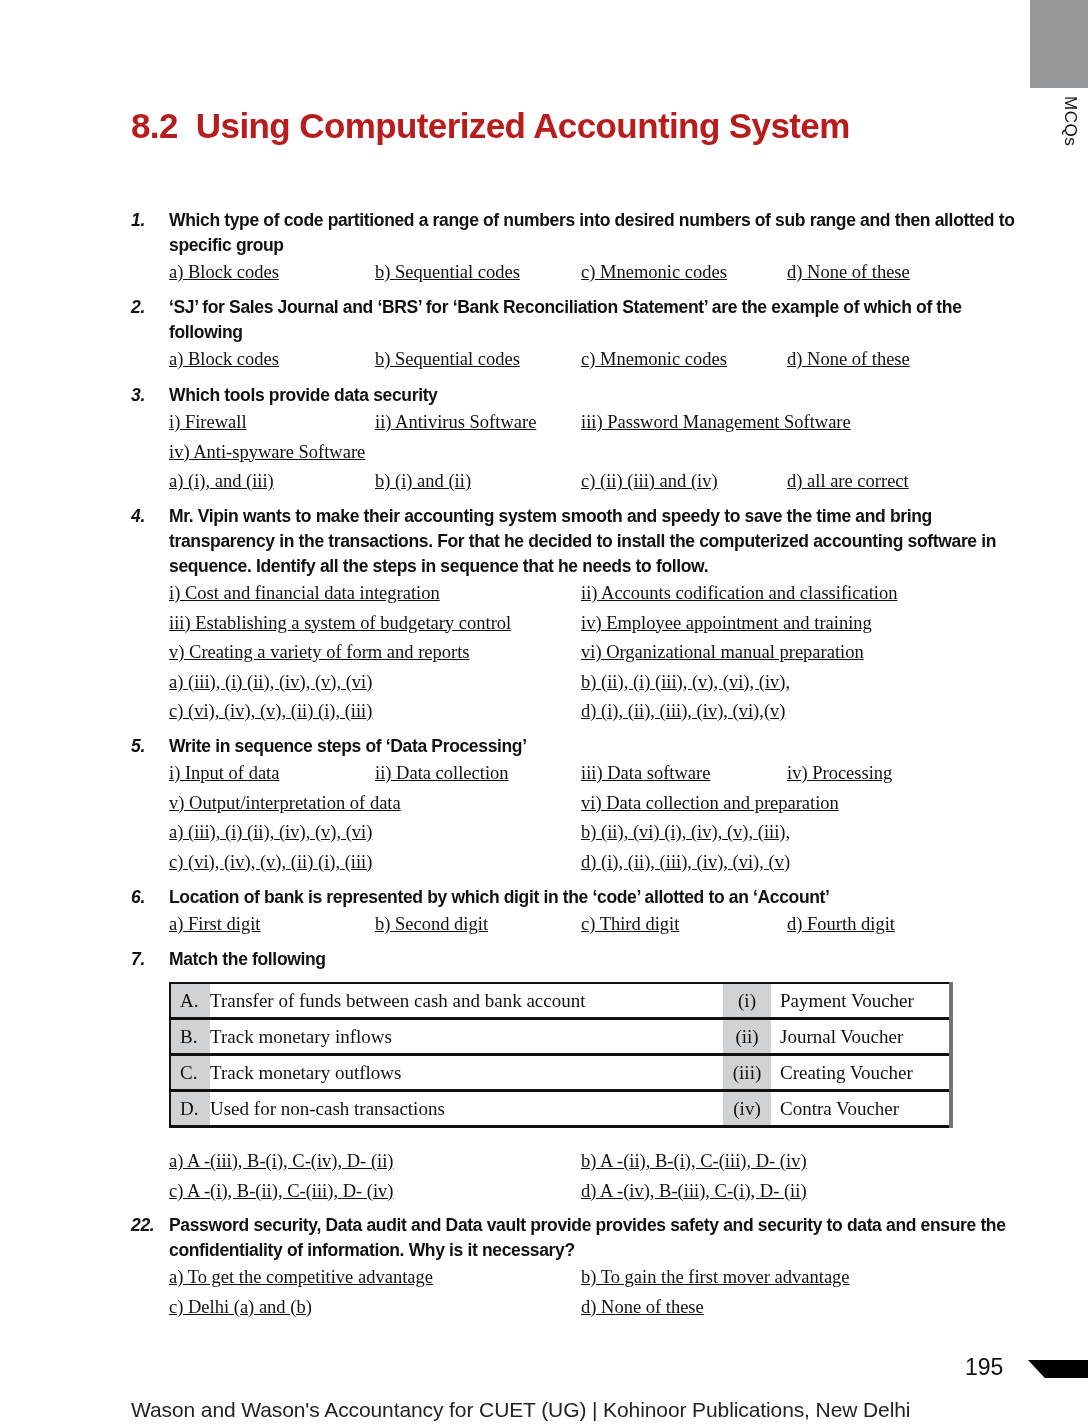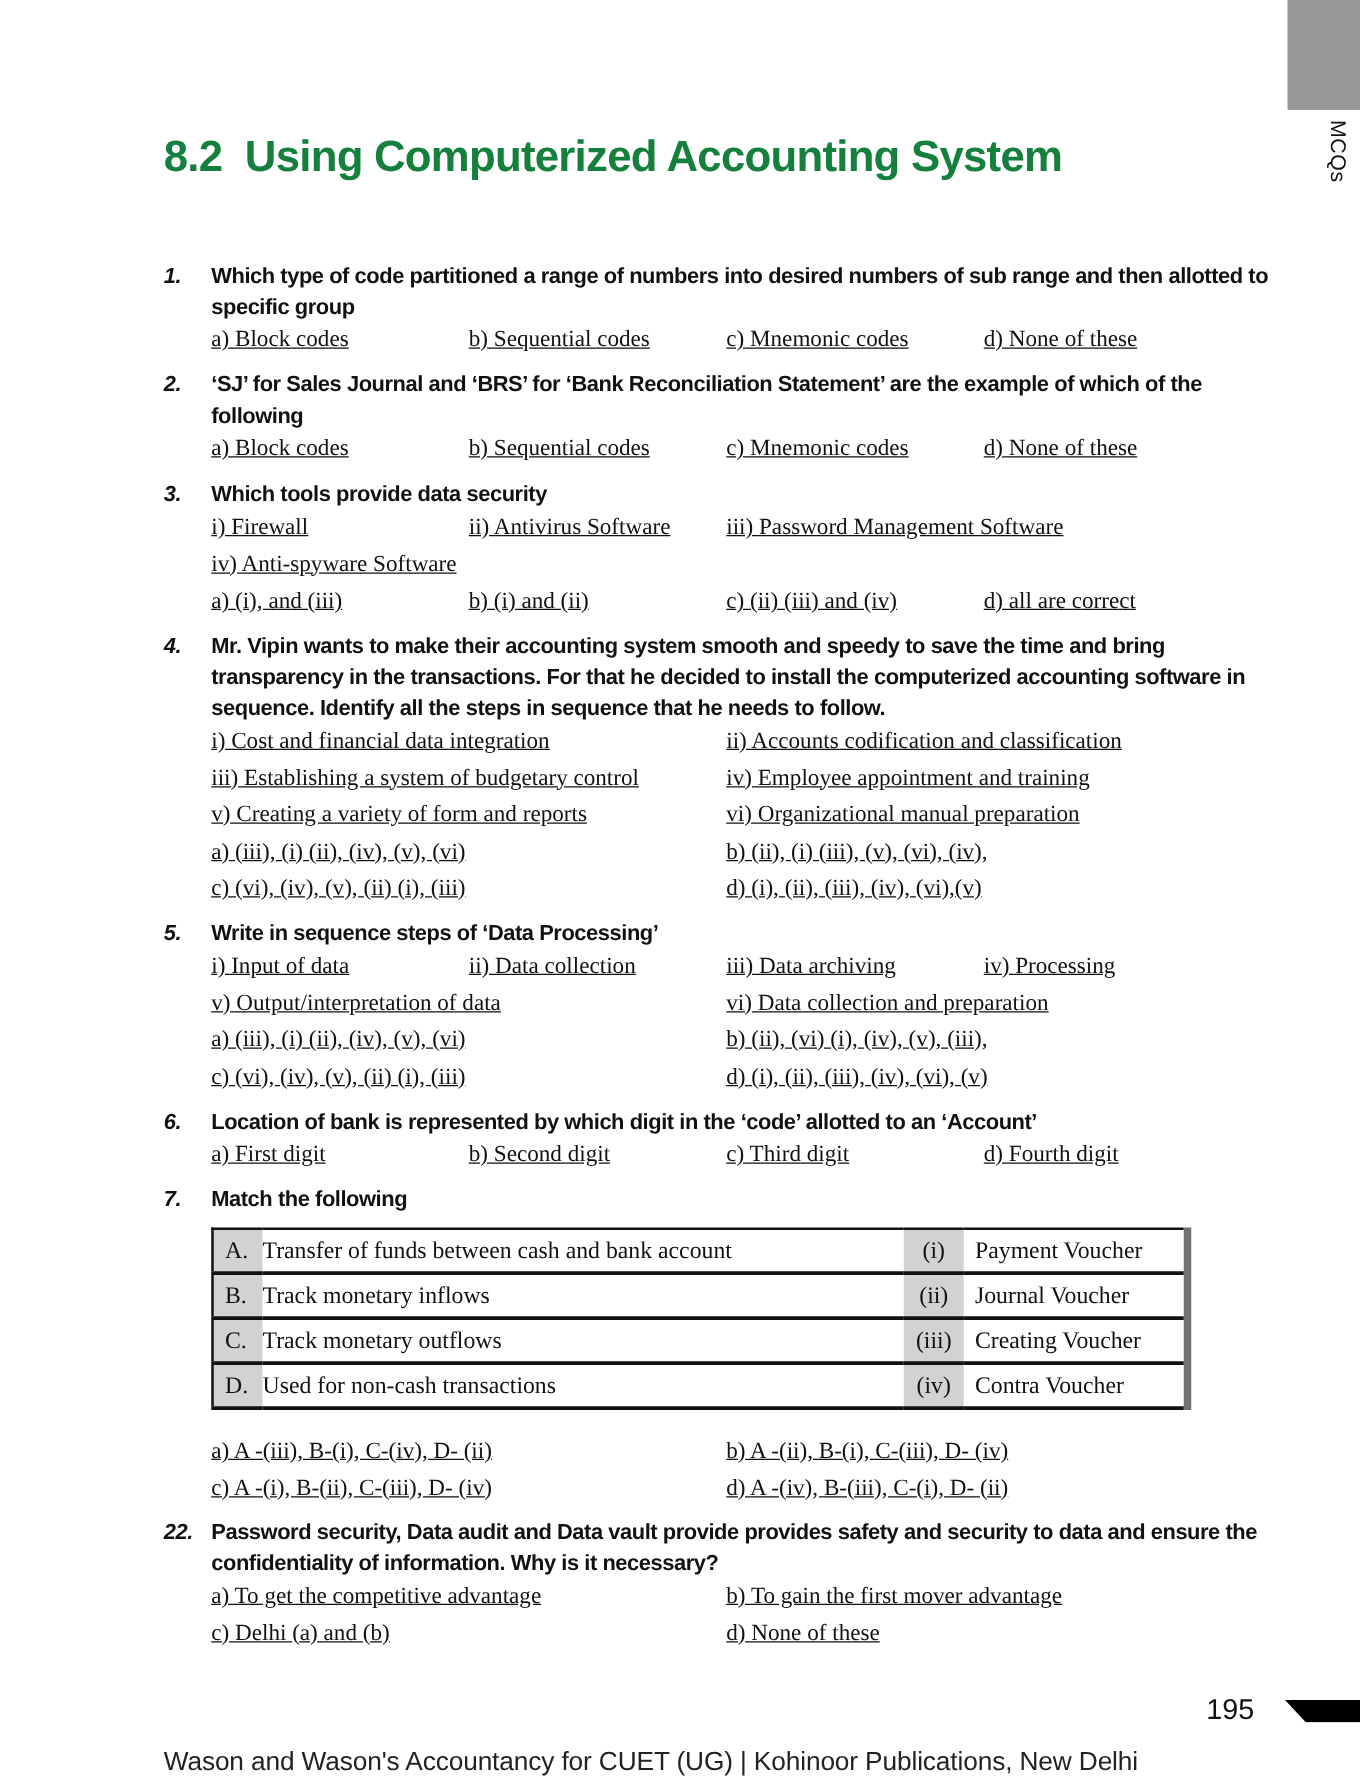--- a/index.html
+++ b/index.html
@@ -2,21 +2,21 @@
 <html><head>
 <meta charset="utf-8">
 <style>
   html, body { margin:0; padding:0; }
   body { width:1088px; height:1425px; background:#ffffff; position:relative; overflow:hidden; color:#111; }
   .tab-block { position:absolute; left:1030px; top:0; width:58px; height:88px; background:#97989a; }
   .side-label { position:absolute; left:1040px; top:96px; width:40px; height:70px;
     font-family:"Liberation Sans", sans-serif; font-size:17px; color:#111;
     writing-mode:vertical-rl; text-orientation:mixed; letter-spacing:0.5px; }
   .title { position:absolute; left:131px; top:106px; font-family:"Liberation Sans", sans-serif;
-    font-weight:bold; font-size:35px; letter-spacing:-0.6px; color:#15803d; white-space:nowrap; }
+    font-weight:bold; font-size:35px; letter-spacing:-0.6px; color:#b91c1c; white-space:nowrap; }
   .title .num { margin-right:18px; }
 
   .q { position:absolute; left:131px; width:890px; }
   .qrow { display:flex; font-family:"Liberation Sans", sans-serif; font-weight:bold; font-size:17.5px;
     line-height:25px; letter-spacing:-0.35px; color:#111; }
   .qnum { width:38px; flex:none; font-style:italic; }
   .qtext { flex:1; }
   .opts { margin-left:38px; font-family:"Liberation Serif", serif; font-size:18.5px; color:#111; }
   .orow { display:flex; height:29.5px; line-height:29.5px; white-space:nowrap;text-decoration:underline; }
   .c4 > span { width:206px; flex:none; }
@@ -25,21 +25,21 @@
   .c4b > span:nth-child(2) { width:206px; flex:none; }
   .c4b > span:nth-child(3) { width:209px; flex:none; }
 
   table.match { position:absolute; left:169px; top:982px; width:784px; border-collapse:collapse;
     font-family:"Liberation Serif", serif; font-size:19px; color:#111; }
   table.match td { border-top:3px solid #111; border-bottom:3px solid #111; height:33px; padding:0; }
   table.match tr:first-child td { border-top:2px solid #111; }
   table.match td.k { width:40px; background:#d1d2d4; padding-left:9px; box-sizing:border-box; border-left:2px solid #111; }
   table.match td.desc { width:513px; }
   table.match td.rk { width:48px; background:#d1d2d4; text-align:center; }
-  table.match td.rv { padding-left:9px; border-right:6px solid #737373; }
+  table.match td.rv { padding-left:9px; border-right:4px solid #737373; }
 
   .footer { position:absolute; left:131px; top:1359px; font-family:"Liberation Sans", sans-serif; font-size:21px; color:#222; white-space:nowrap; letter-spacing:-0.1px;margin-top:39px; }
   .page-num { position:absolute; left:965px; top:1354px; font-family:"Liberation Sans", sans-serif; font-size:23px; color:#111; }
   .page-tri { position:absolute; left:1028px; top:1360px; width:60px; height:18px; background:#000;
     clip-path:polygon(0 0, 100% 0, 100% 100%, 28% 100%); }
 </style>
 </head>
 <body>
 
 <div class="tab-block"></div>
@@ -133,21 +133,21 @@
 
 <div class="q" style="top:734px;">
   <div class="qrow">
       <span class="qnum">5.</span>
       <span class="qtext">Write in sequence steps of ‘Data Processing’</span>
     </div>
   <div class="opts">
     <div class="orow c4">
       <span>i)  Input of data</span>
       <span>ii)  Data collection</span>
-      <span>iii) Data archiving</span>
+      <span>iii) Data software</span>
       <span>iv)  Processing</span>
     </div>
     <div class="orow c2">
       <span>v)  Output/interpretation of data</span>
       <span>vi) Data collection and preparation</span>
     </div>
     <div class="orow c2">
       <span>a)  (iii), (i) (ii), (iv), (v), (vi)</span>
       <span>b)  (ii), (vi) (i), (iv), (v), (iii),</span>
     </div>

